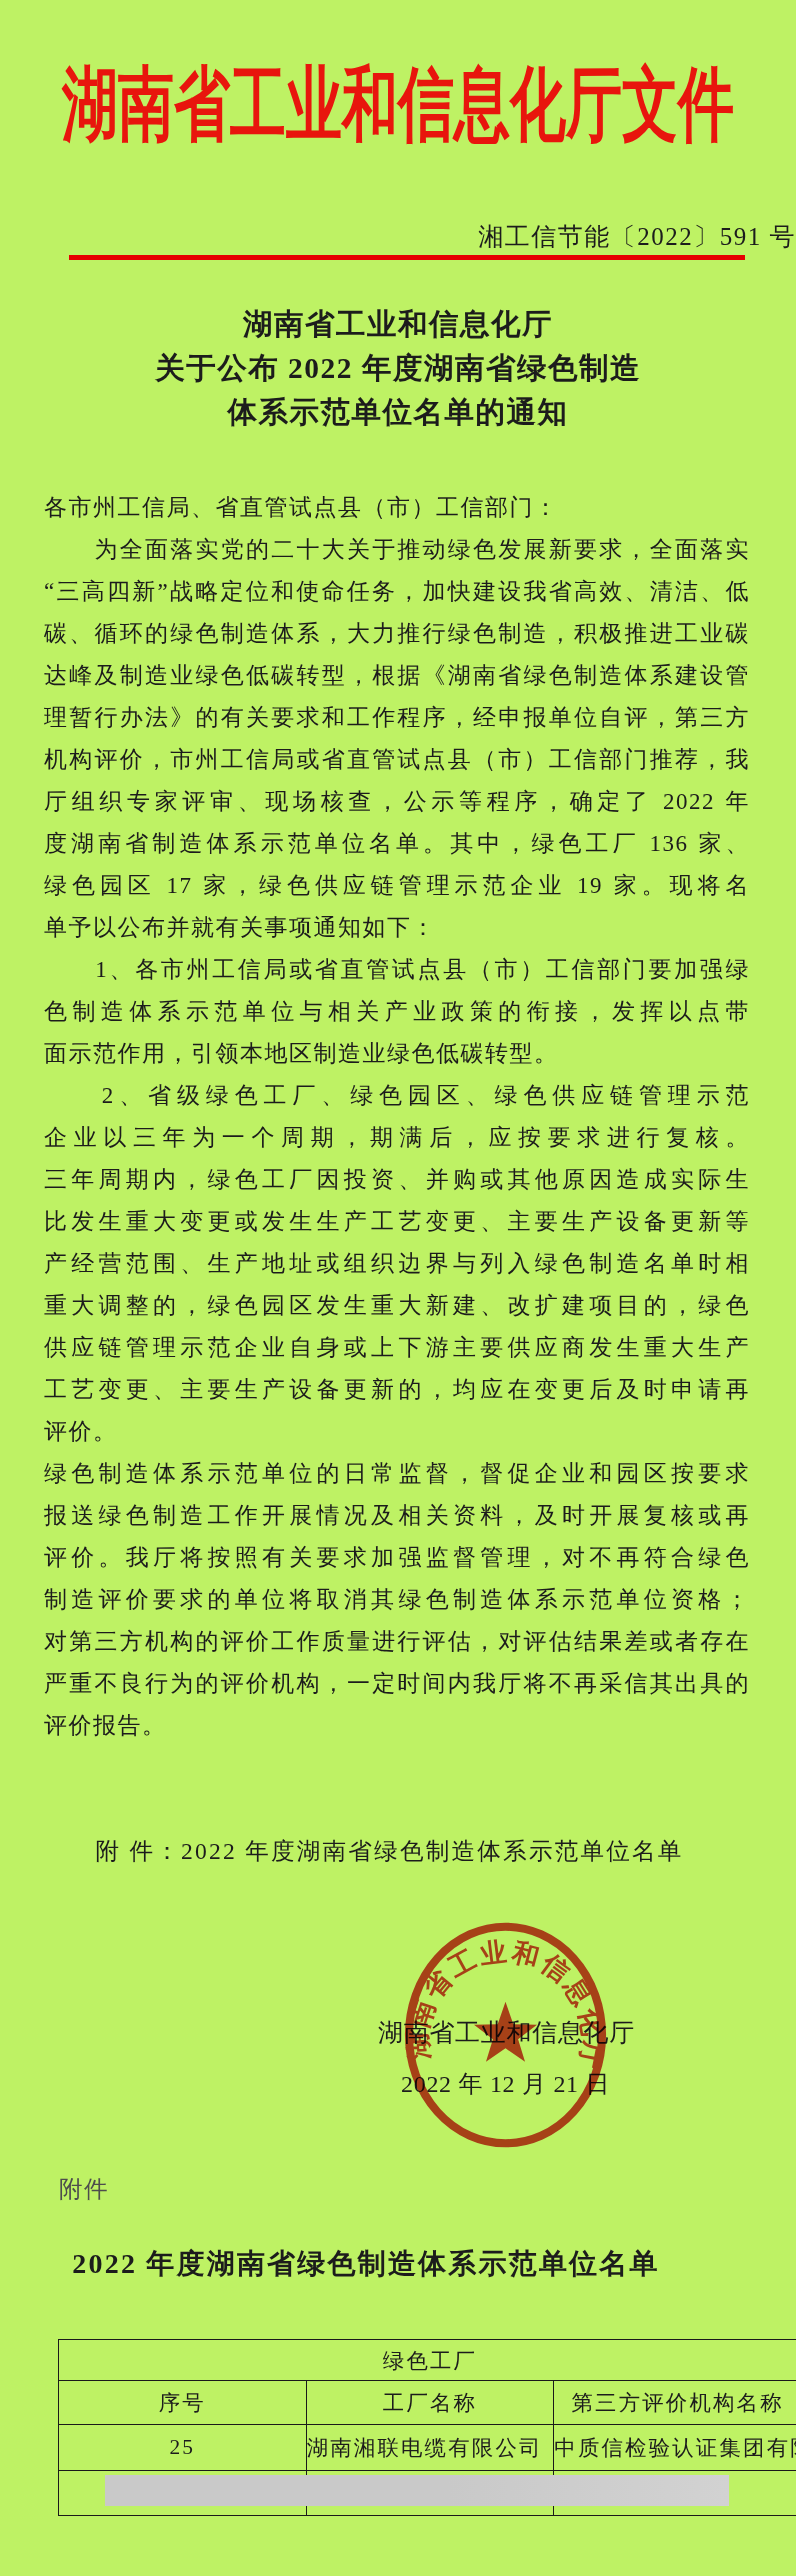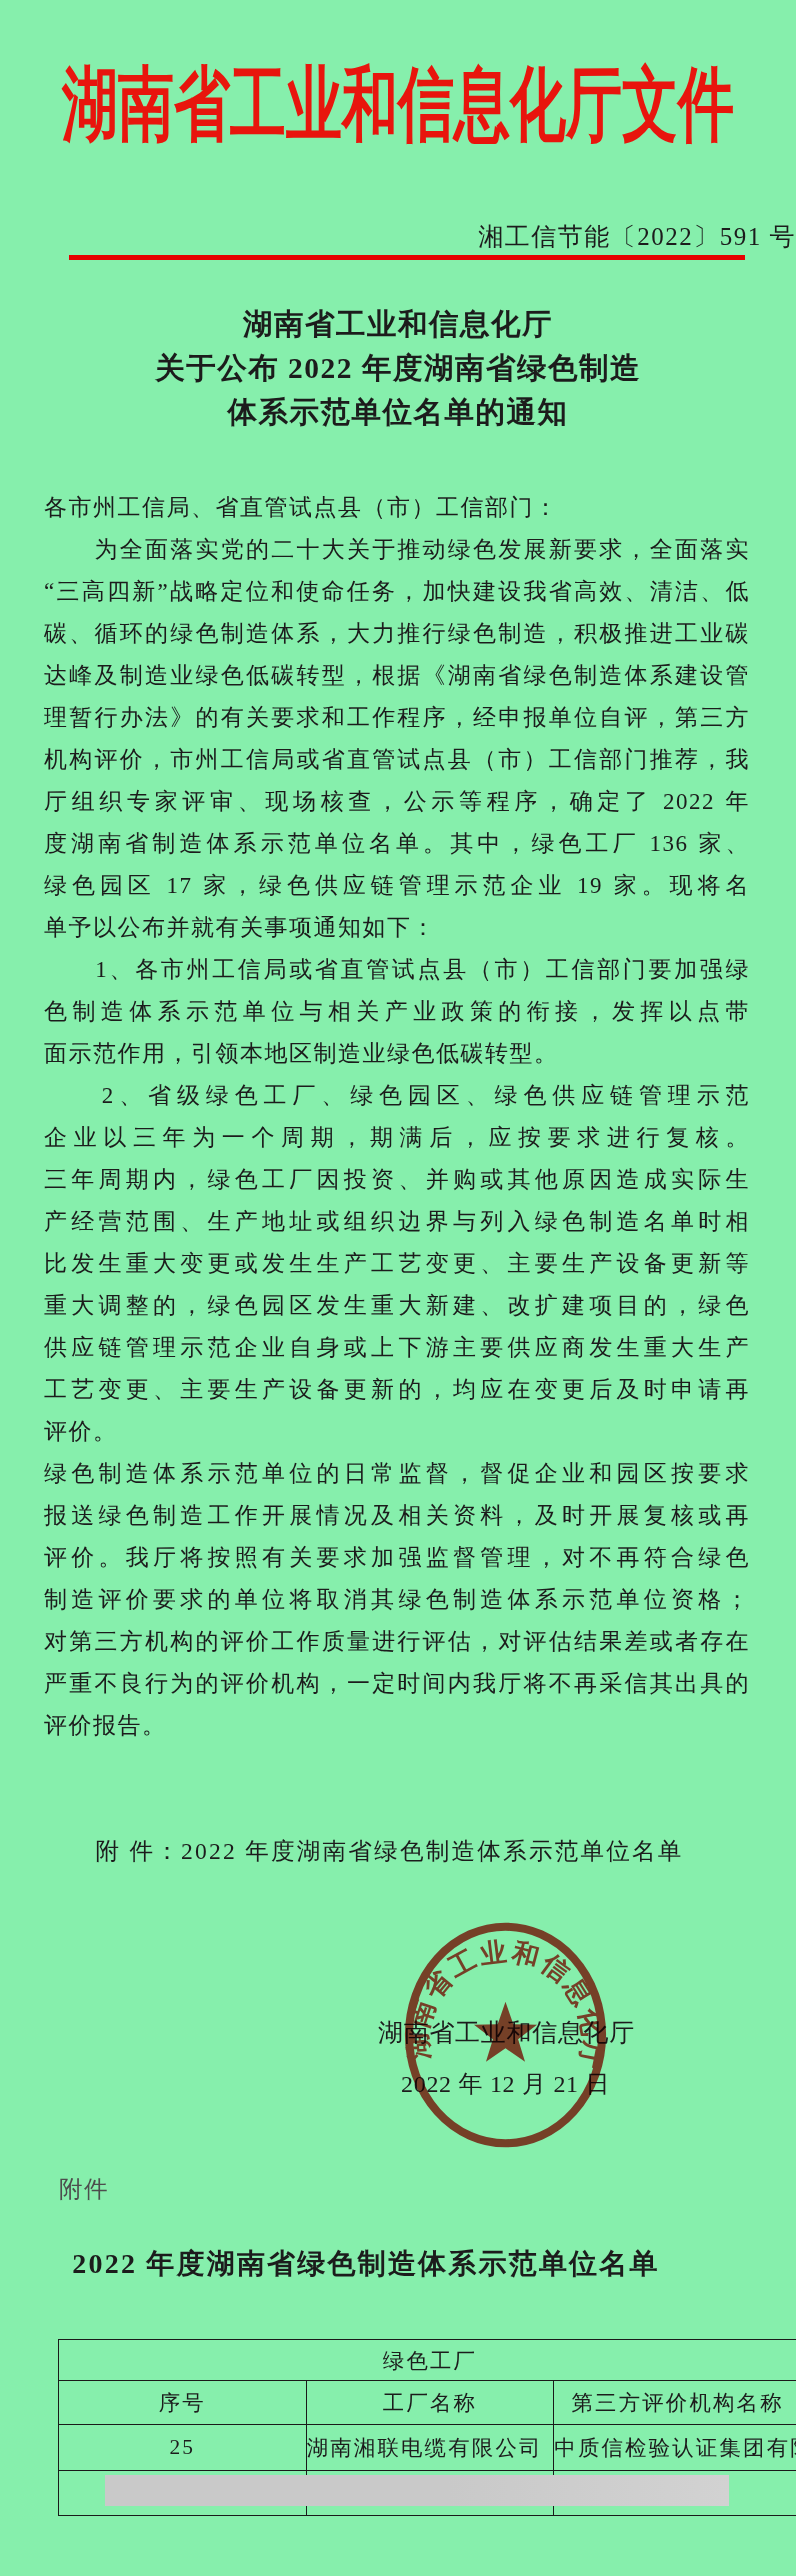--- a/index.html
+++ b/index.html
@@ -6,21 +6,21 @@
     --header_red:#e8150d;
     --rule_red:#e60000;
     --seal_red:#dd352b;
     --text:#1c1c1c;
     --muted_label:#4d4d4d;
     --redact_gray:#c9c9c9;
     --table_border:#1a1a1a;
   }
   html,body{margin:0;padding:0;background:#ffffff;}
   .page{
-    position:relative;width:796px;height:2576px;background:#86efac;overflow:hidden;
+    position:relative;width:796px;height:2576px;background:#bef264;overflow:hidden;
     font-family:"Liberation Serif","DejaVu Serif",serif;color:var(--text);
   }
   .abs{position:absolute;}
   
   .red-head{
     left:0;top:64px;width:796px;height:83px;
     display:flex;align-items:center;justify-content:center;
     font-size:56px;font-weight:bold;color:var(--header_red);
     transform:scaleY(1.45);transform-origin:50% 50%;
     letter-spacing:0px;white-space:nowrap;
@@ -114,22 +114,22 @@
       <div class="bline">厅组织专家评审、现场核查，公示等程序，确定了 2022 年</div>
       <div class="bline">度湖南省制造体系示范单位名单。其中，绿色工厂 136 家、</div>
       <div class="bline">绿色园区 17 家，绿色供应链管理示范企业 19 家。现将名</div>
       <div class="bline end">单予以公布并就有关事项通知如下：</div>
       <div class="bline">　　1、各市州工信局或省直管试点县（市）工信部门要加强绿</div>
       <div class="bline">色制造体系示范单位与相关产业政策的衔接，发挥以点带</div>
       <div class="bline end">面示范作用，引领本地区制造业绿色低碳转型。</div>
       <div class="bline">　　2、省级绿色工厂、绿色园区、绿色供应链管理示范</div>
       <div class="bline">企业以三年为一个周期，期满后，应按要求进行复核。</div>
       <div class="bline">三年周期内，绿色工厂因投资、并购或其他原因造成实际生</div>
+      <div class="bline">比发生重大变更或发生生产工艺变更、主要生产设备更新等</div>
       <div class="bline">产经营范围、生产地址或组织边界与列入绿色制造名单时相</div>
-      <div class="bline">比发生重大变更或发生生产工艺变更、主要生产设备更新等</div>
       <div class="bline">重大调整的，绿色园区发生重大新建、改扩建项目的，绿色</div>
       <div class="bline">供应链管理示范企业自身或上下游主要供应商发生重大生产</div>
       <div class="bline">工艺变更、主要生产设备更新的，均应在变更后及时申请再</div>
       <div class="bline end">评价。</div>
       <div class="bline">绿色制造体系示范单位的日常监督，督促企业和园区按要求</div>
       <div class="bline">报送绿色制造工作开展情况及相关资料，及时开展复核或再</div>
       <div class="bline">评价。我厅将按照有关要求加强监督管理，对不再符合绿色</div>
       <div class="bline">制造评价要求的单位将取消其绿色制造体系示范单位资格；</div>
       <div class="bline">对第三方机构的评价工作质量进行评估，对评估结果差或者存在</div>
       <div class="bline">严重不良行为的评价机构，一定时间内我厅将不再采信其出具的</div>

